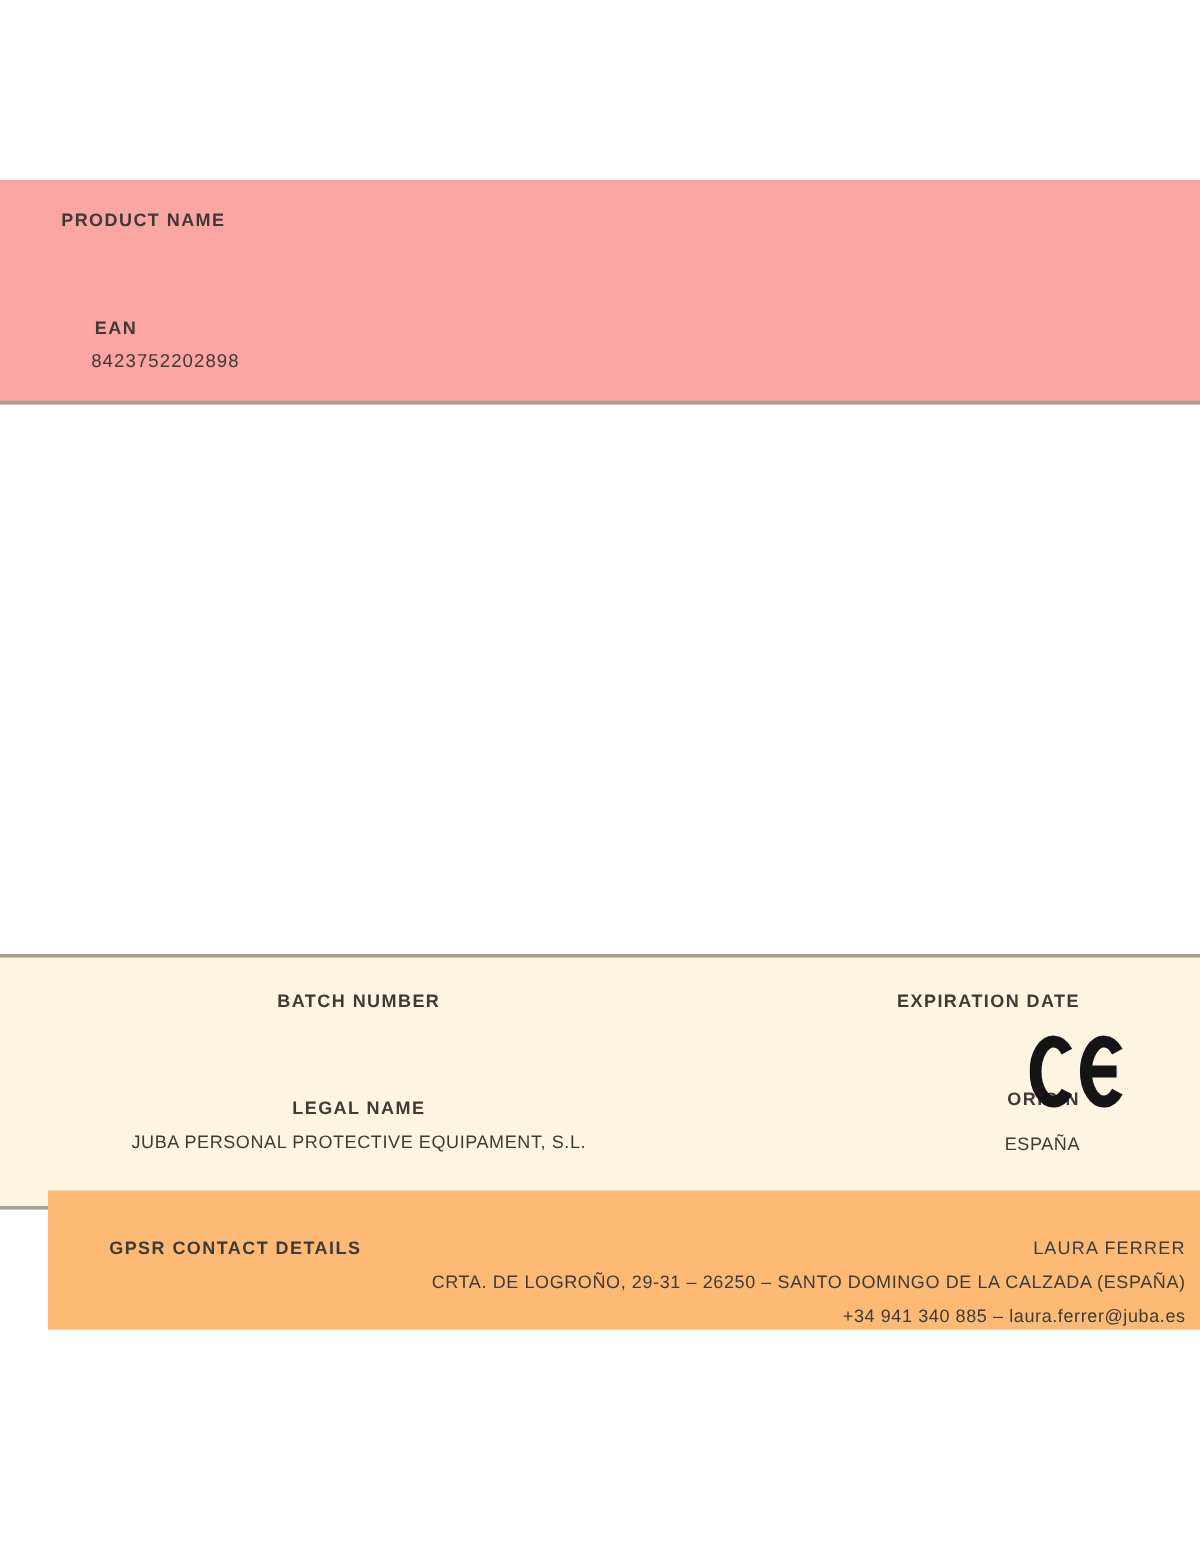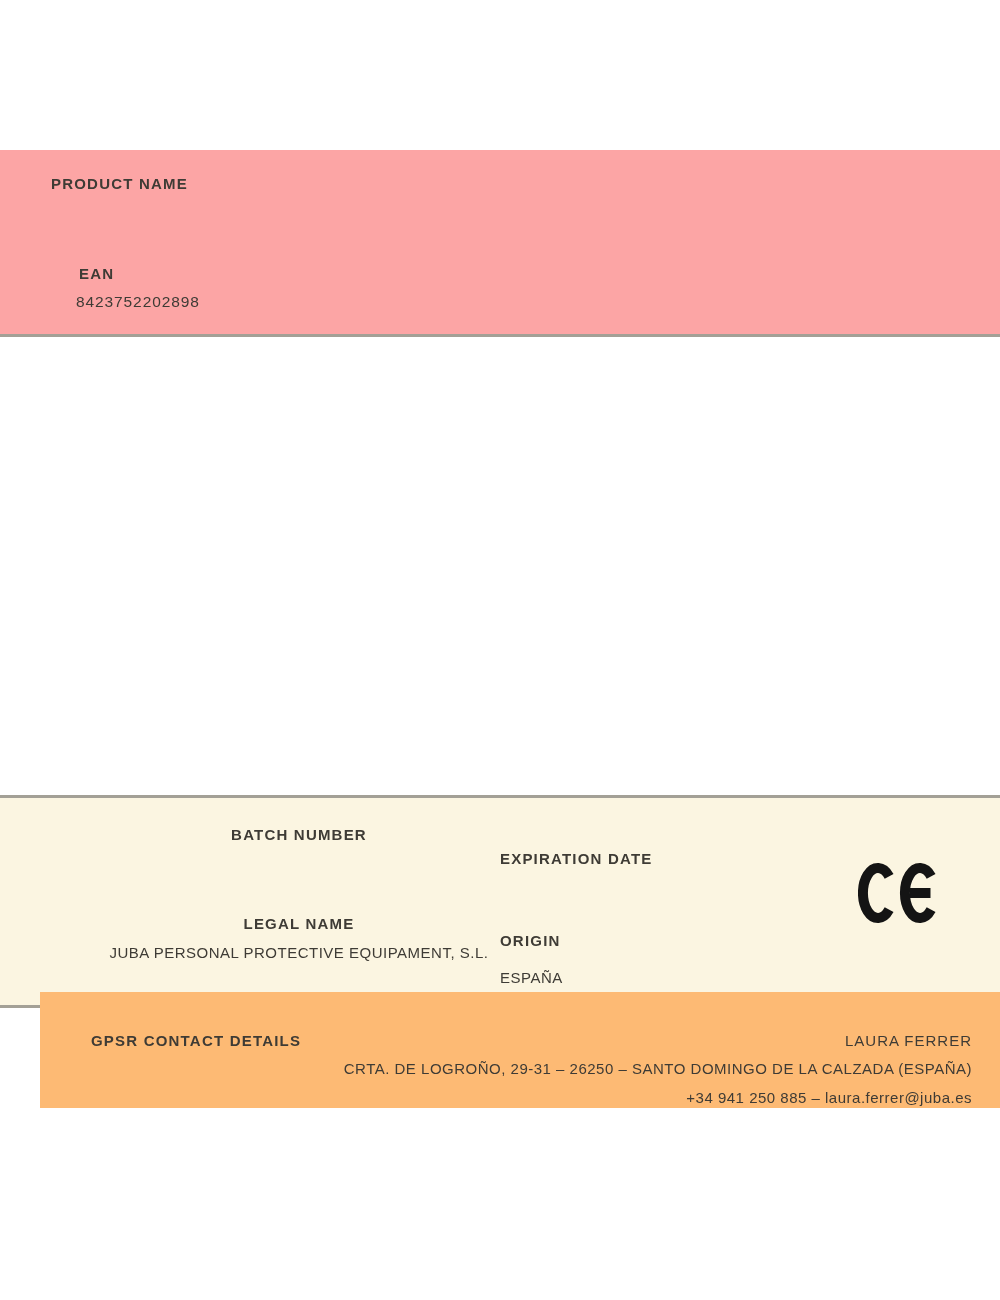--- a/index.html
+++ b/index.html
@@ -60,25 +60,24 @@
     white-space: nowrap;
   }
   .col-left {
     left: 0;
     width: 598px;
     text-align: center;
   }
   .col-right {
     left: 500px;
     width: 400px;
-    text-align: left;
-    margin-top: 24px;
+    text-align: right;
   }
   .right-align {
-    right: 68px;
+    right: 52px;
     text-align: center;
   }
   .ce-wrap {
     right: 58px;
     top: 64px;
     width: 84px;
     height: 62px;
   }
   .ce-wrap svg { display: block; width: 84px; height: 62px; }
 </style>
@@ -110,14 +109,14 @@
       <path d="M 73.1 14.3 A 15 25 0 1 0 73.1 47.7"></path>
       <path d="M 52 31 L 72.5 31"></path>
     </svg>
   </div>
 </section>
 
 <section class="band band-contact">
   <div class="abs label" style="left:51px; top:40px;">GPSR CONTACT DETAILS</div>
   <div class="abs value-sm right-align" style="top:40px; letter-spacing:1px;">LAURA FERRER</div>
   <div class="abs value-sm right-align" style="top:68px;">CRTA. DE LOGROÑO, 29-31 – 26250 – SANTO DOMINGO DE LA CALZADA (ESPAÑA)</div>
-  <div class="abs value-sm right-align" style="top:97px;">+34 941 250 885 – laura.ferrer@juba.es</div>
+  <div class="abs value-sm right-align" style="top:97px;">+34 941 340 885 – laura.ferrer@juba.es</div>
 </section>
 
 </body></html>

